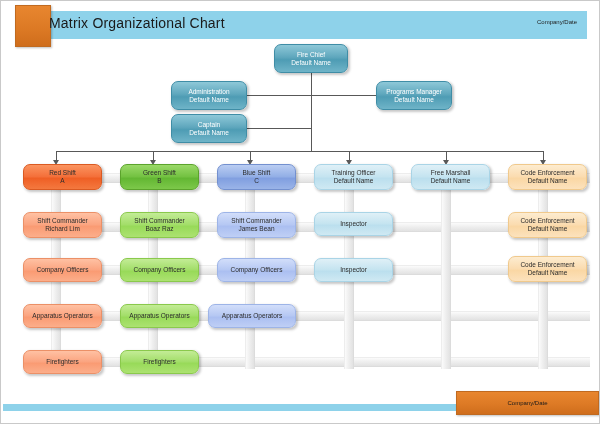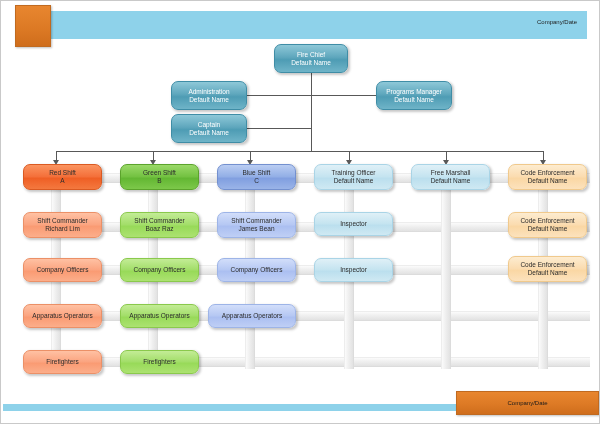--- a/index.html
+++ b/index.html
@@ -161,20 +161,21 @@
     color:#2b2b2b;
   }
 </style>
 </head>
 <body>
 
 <div id="page">
 
   <div class="header-bar"></div>
   <div class="header-tab"></div>
+  <div class="header-title">Matrix Organizational Chart</div>
   <div class="header-right">Company/Date</div>
 
   <div class="line vline" style="left:310px;top:72px;height:78px;"></div>
 
   <div class="line hline" style="left:245px;top:94px;width:66px;"></div>
 
   <div class="line hline" style="left:245px;top:127px;width:66px;"></div>
 
   <div class="line hline" style="left:310px;top:94px;width:66px;"></div>
 

